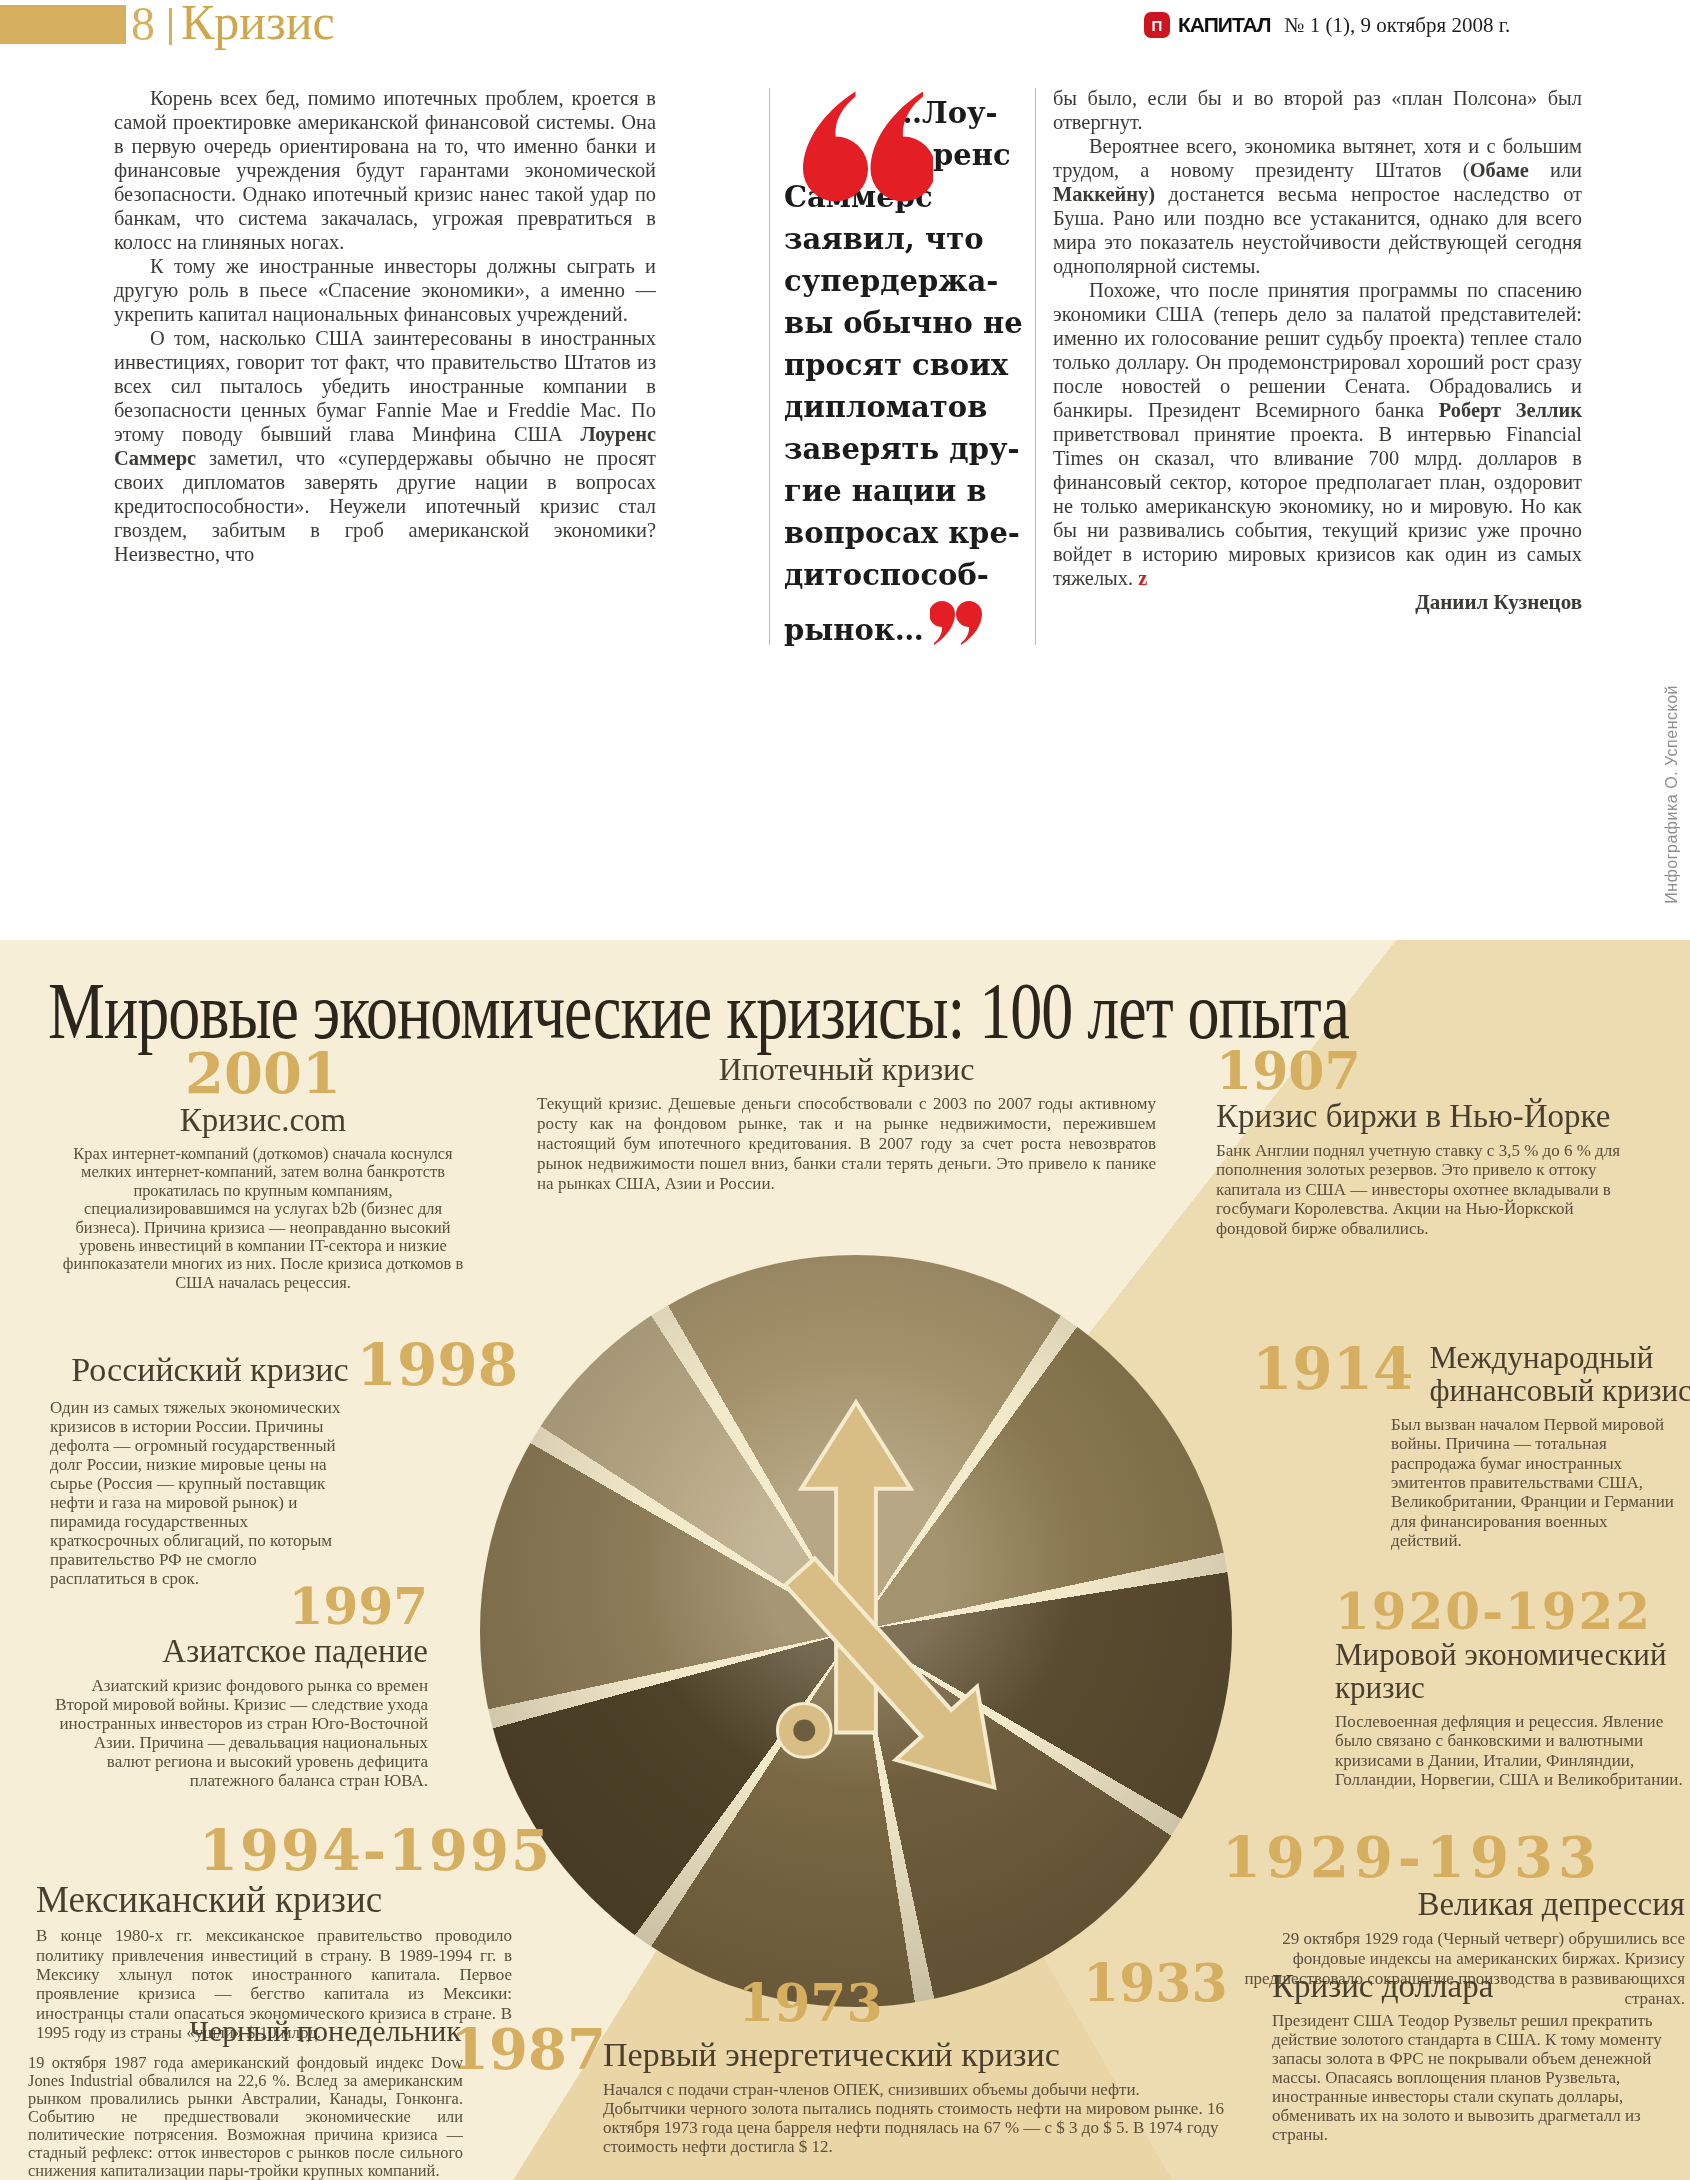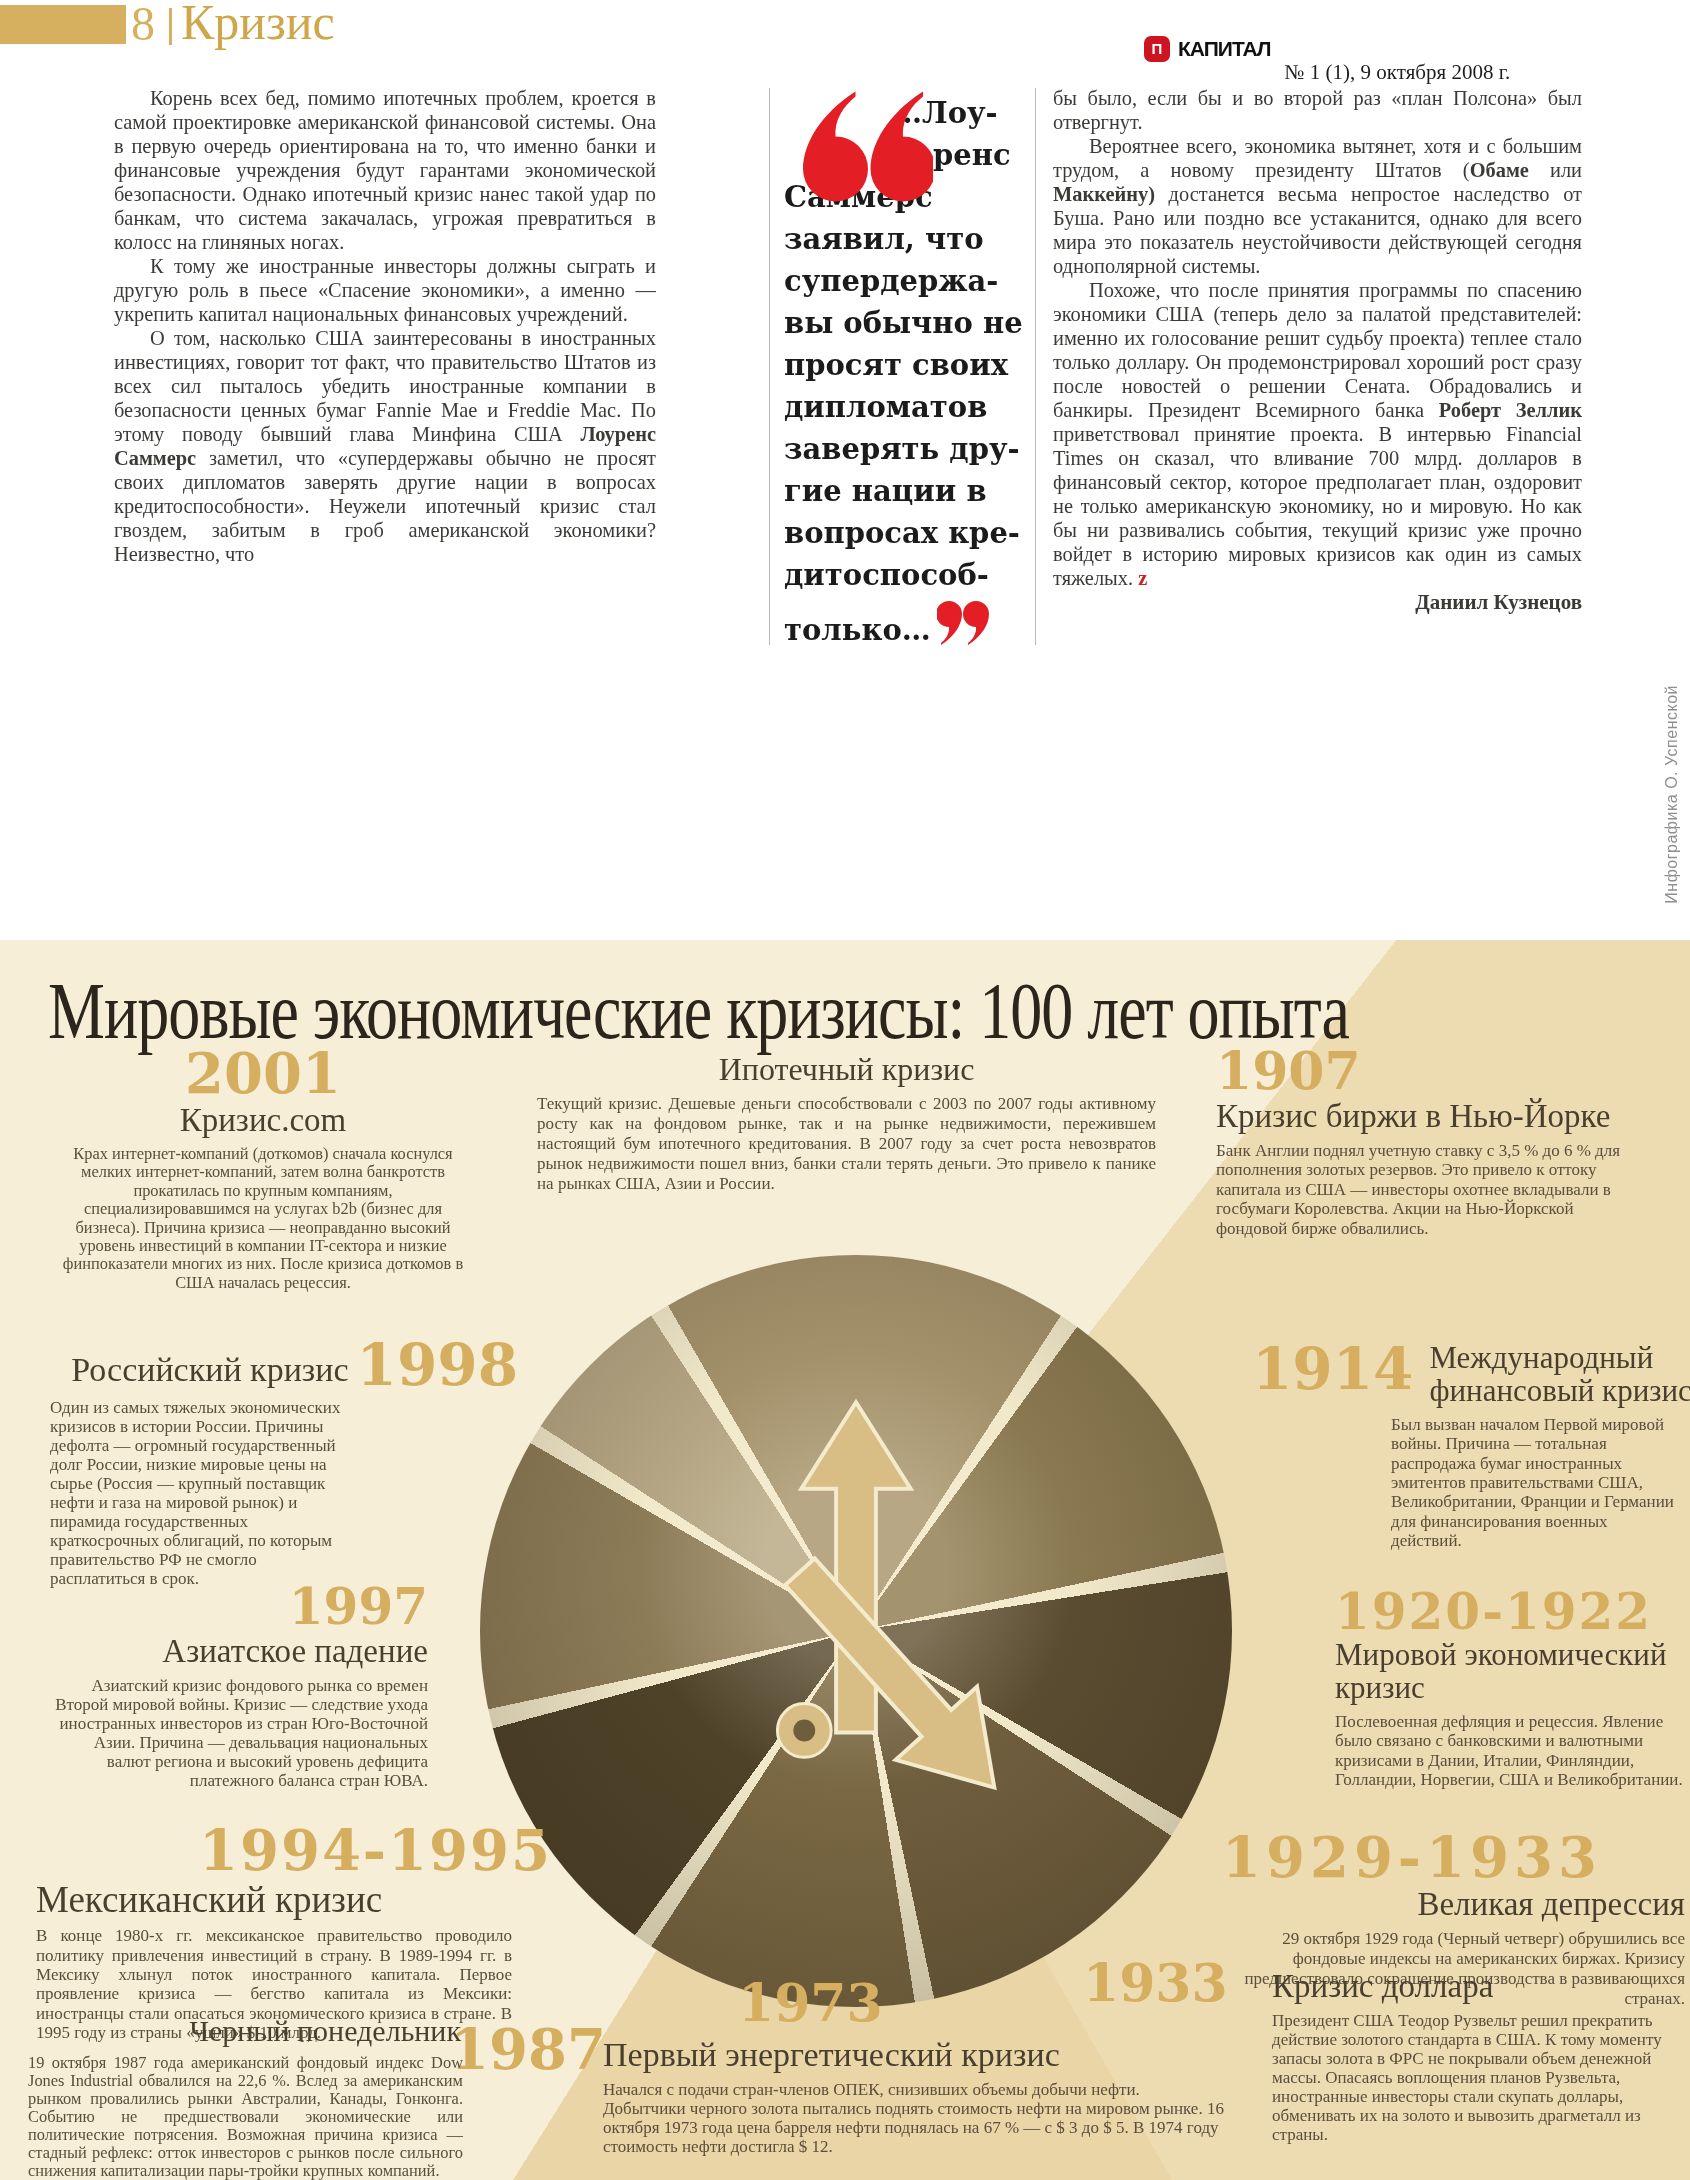--- a/index.html
+++ b/index.html
@@ -8,21 +8,21 @@
 
   
   .gold-block{position:absolute;left:0;top:5px;width:126px;height:39px;background:#d6b05e;}
   .page-num{position:absolute;left:131px;top:0px;font:400 48px "Liberation Serif",serif;color:#d6b05e;line-height:48px;}
   .head-bar{position:absolute;left:169px;top:8px;width:3px;height:37px;background:#d6b05e;}
   .section-title{position:absolute;left:181px;top:-4px;font:400 50px "Liberation Serif",serif;color:#cfa64a;line-height:52px;}
   .masthead{position:absolute;left:1144px;top:12px;display:flex;align-items:center;gap:8px;}
   .logo-badge{display:inline-flex;align-items:center;justify-content:center;width:26px;height:26px;border-radius:7px;
               background:#cc1520;color:#fff;font:700 15px "Liberation Sans",sans-serif;}
   .logo-text{font:800 21px "Liberation Sans",sans-serif;letter-spacing:-1px;color:#111;}
-  .issue{font:400 21px "Liberation Serif",serif;color:#1d1d1d;margin-left:6px;margin-top:48px;}
+  .issue{font:400 21px "Liberation Serif",serif;color:#1d1d1d;margin-left:6px;}
 
   
   .col{position:absolute;font-size:20.4px;line-height:24px;color:#3b3a37;text-align:justify;}
   .col p{margin:0;}
   .col p.ind{text-indent:36px;}
   .col1{left:114px;top:86px;width:542px;}
   .col3{left:1053px;top:86px;width:529px;}
   .vrule{position:absolute;top:88px;height:557px;width:1px;background:#b9b9b9;}
   .rule-l{left:769px;} .rule-r{left:1035px;}
   .byline{margin-top:6px;text-align:right;font-weight:700;font-size:21px;}
@@ -148,21 +148,21 @@
     <div class="qline">Саммерс</div>
     <div class="qline">заявил, что</div>
     <div class="qline">супердержа-</div>
     <div class="qline">вы обычно не</div>
     <div class="qline">просят своих</div>
     <div class="qline">дипломатов</div>
     <div class="qline">заверять дру-</div>
     <div class="qline">гие нации в</div>
     <div class="qline">вопросах кре-</div>
     <div class="qline">дитоспособ-</div>
-    <div class="qline"><span>только…</span><span class="qmark-close"><svg width="62" height="50" viewBox="0 0 124 100">
+    <div class="qline"><span>рынок…</span><span class="qmark-close"><svg width="62" height="50" viewBox="0 0 124 100">
             <g fill="#e31e25" transform="rotate(180,62,50)">
               <path d="M62,2 C34,20 20,44 20,64 a26,26 0 1 0 26,-26 c-1,-13 6,-24 16,-32 z"></path>
               <path d="M116,2 C88,20 74,44 74,64 a26,26 0 1 0 26,-26 c-1,-13 6,-24 16,-32 z"></path>
             </g>
           </svg></span></div>
   </div>
 
   <div class="col col3">
     <p>бы было, если бы и во второй раз «план Полсона» был отвергнут.</p>
     <p class="ind"><span>Вероятнее всего, экономика вытянет, хотя и с большим трудом, а новому президенту Штатов (</span><span style="font-weight: 700;">Обаме</span><span> или </span><span style="font-weight: 700;">Маккейну)</span><span> достанется весьма непростое наследство от Буша. Рано или поздно все устаканится, однако для всего мира это показатель неустойчивости действующей сегодня однополярной системы.</span></p>

